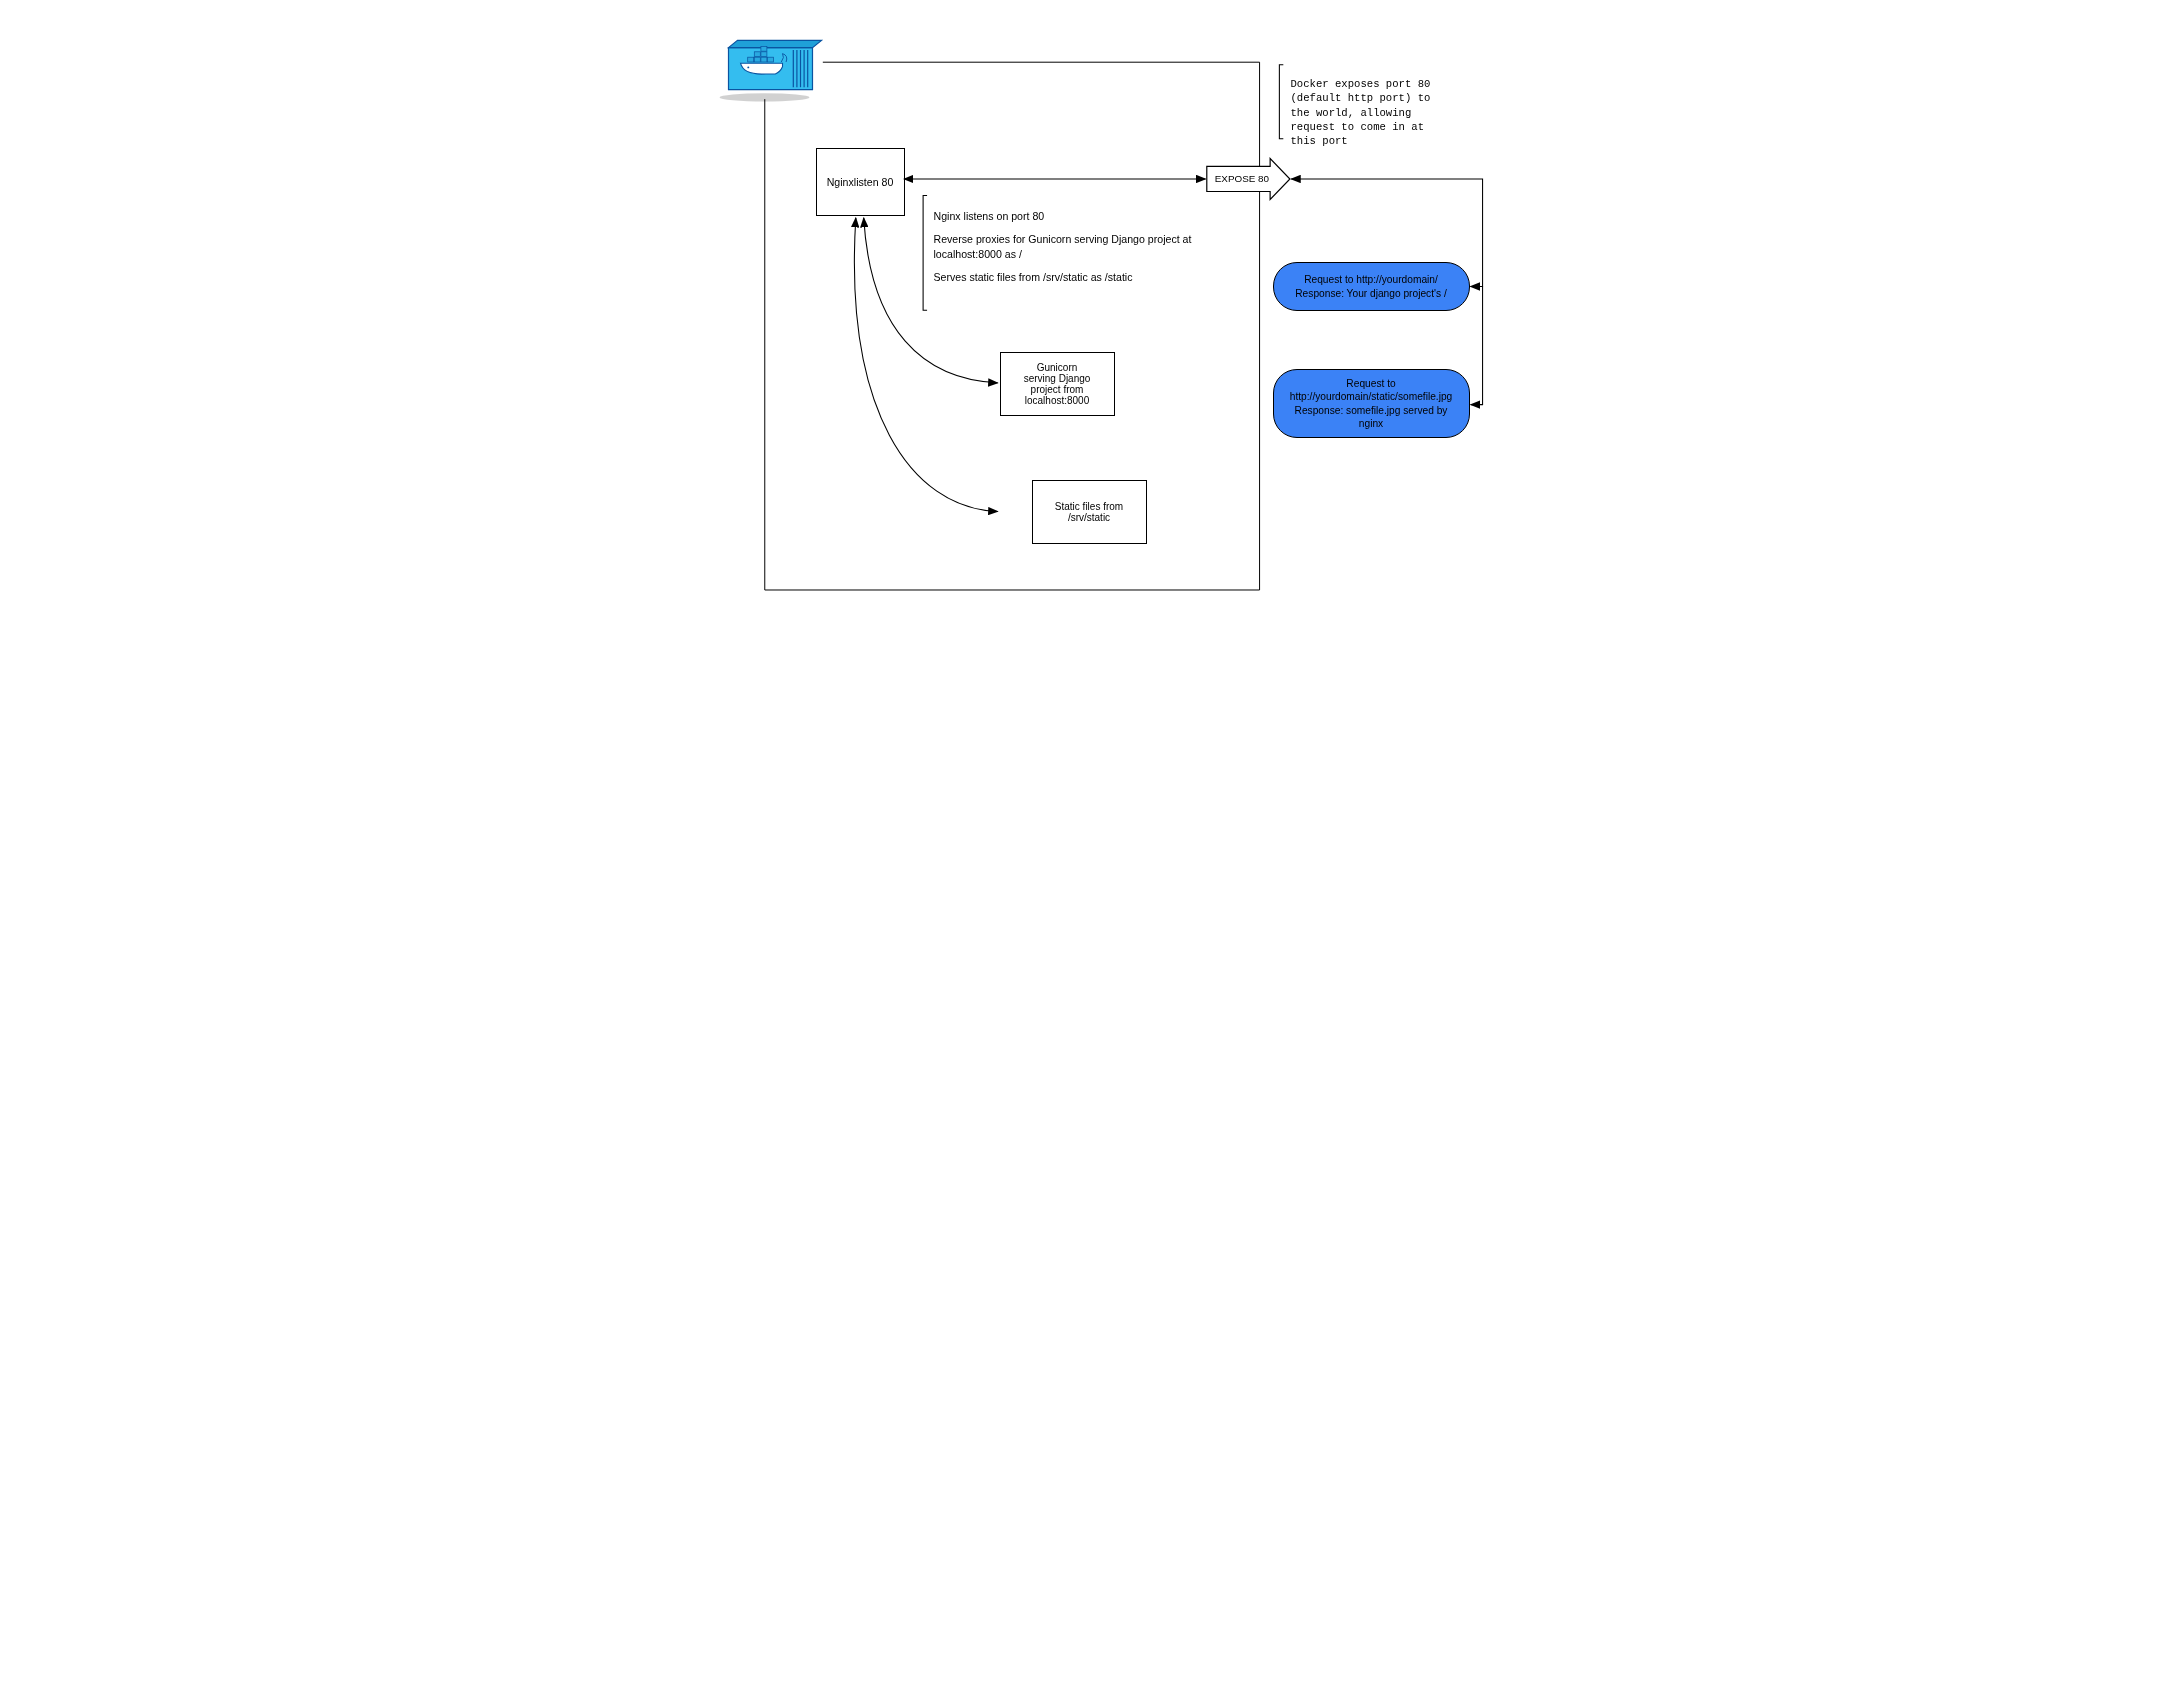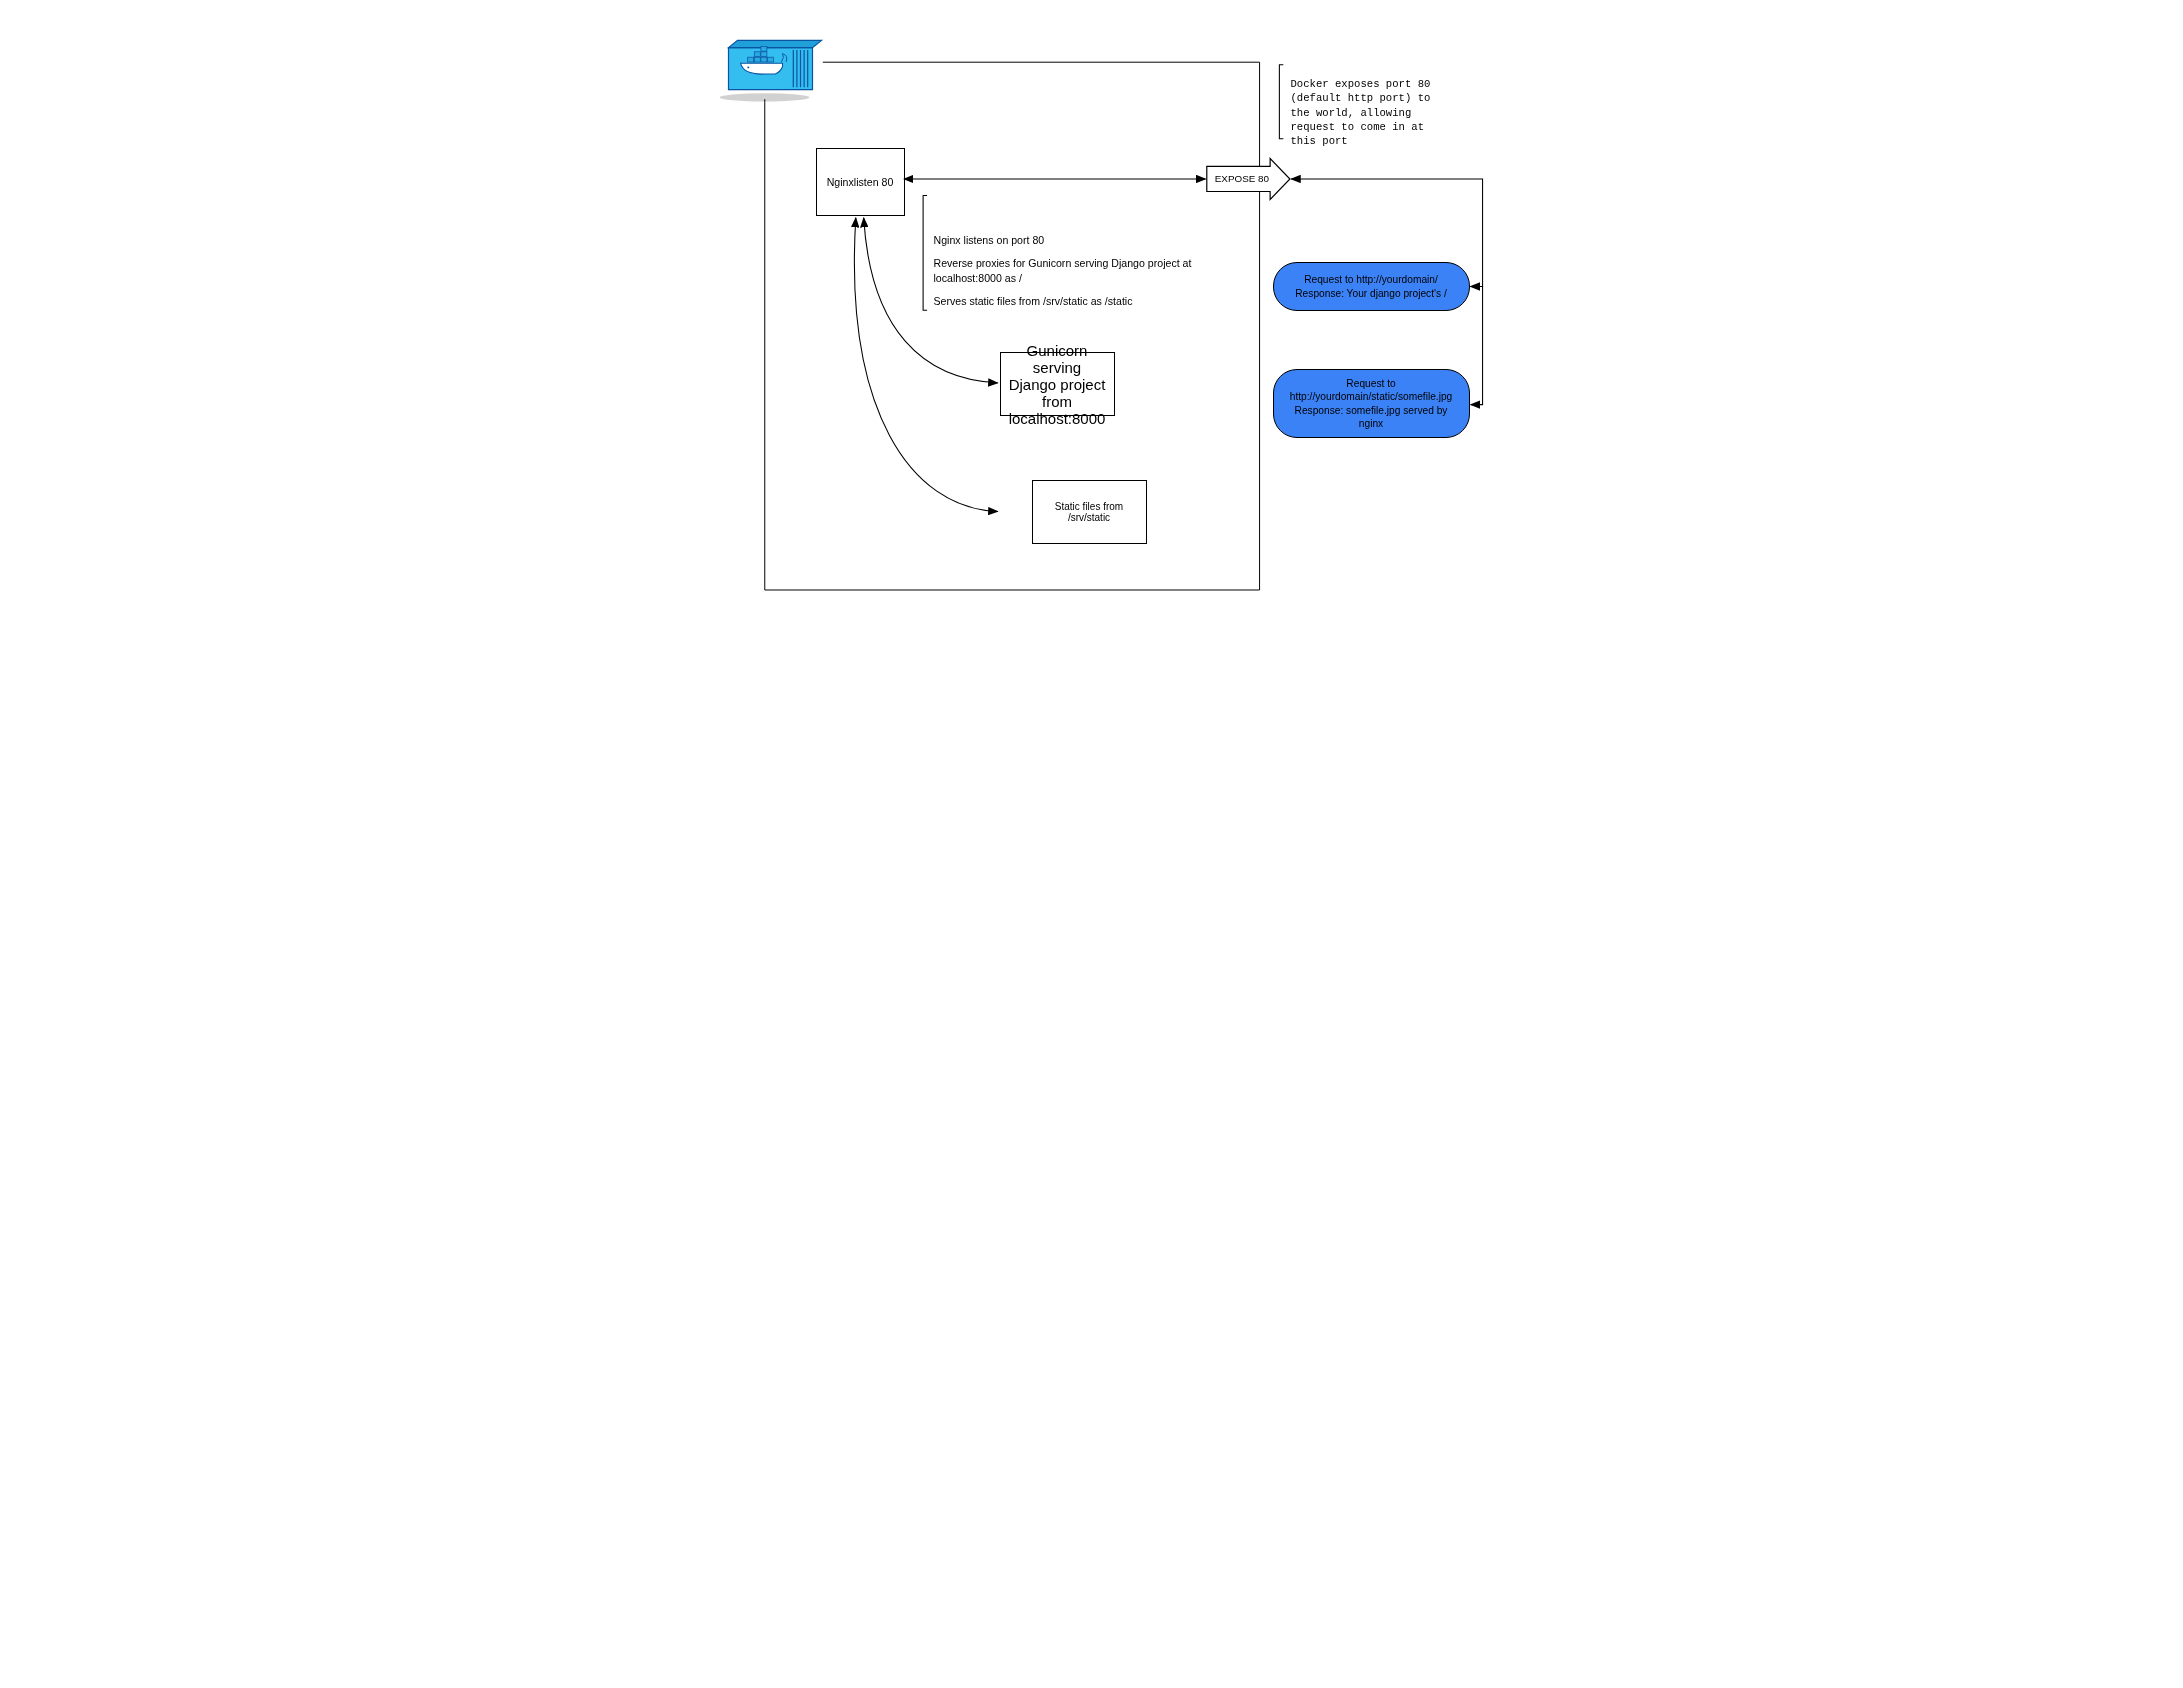--- a/index.html
+++ b/index.html
@@ -42,21 +42,21 @@
     left: 321px;
     top: 352px;
     width: 115px;
     height: 64px;
     border: 1.3px solid #000;
     background: #fff;
     display: flex;
     align-items: center;
     justify-content: center;
     text-align: center;
-    font-size: 15px;
+    font-size: 10px;
     padding: 20px;
     box-sizing: border-box;
   }
   .static-box {
     position: absolute;
     left: 321px;
     top: 480px;
     width: 115px;
     height: 64px;
     border: 1.3px solid #000;
@@ -70,21 +70,21 @@
     box-sizing: border-box;
     margin-left: 32px;
   }
   .annotation {
     position: absolute;
     font-size: 10.6px;
     color: #000;
     line-height: 1.35;
   }
   .docker-note { left: 612px; top: 77px; width: 143px; font-family: Liberation Mono, monospace; }
-  .nginx-note { left: 255px; top: 233px; width: 277px; }
+  .nginx-note { left: 255px; top: 209px; width: 277px; }
   .stadium {
     position: absolute;
     border: 1.3px solid #000;
     border-radius: 24px;
     background: #3b82f6;
     display: flex;
     align-items: center;
     justify-content: center;
     text-align: center;
     font-weight: 400;

